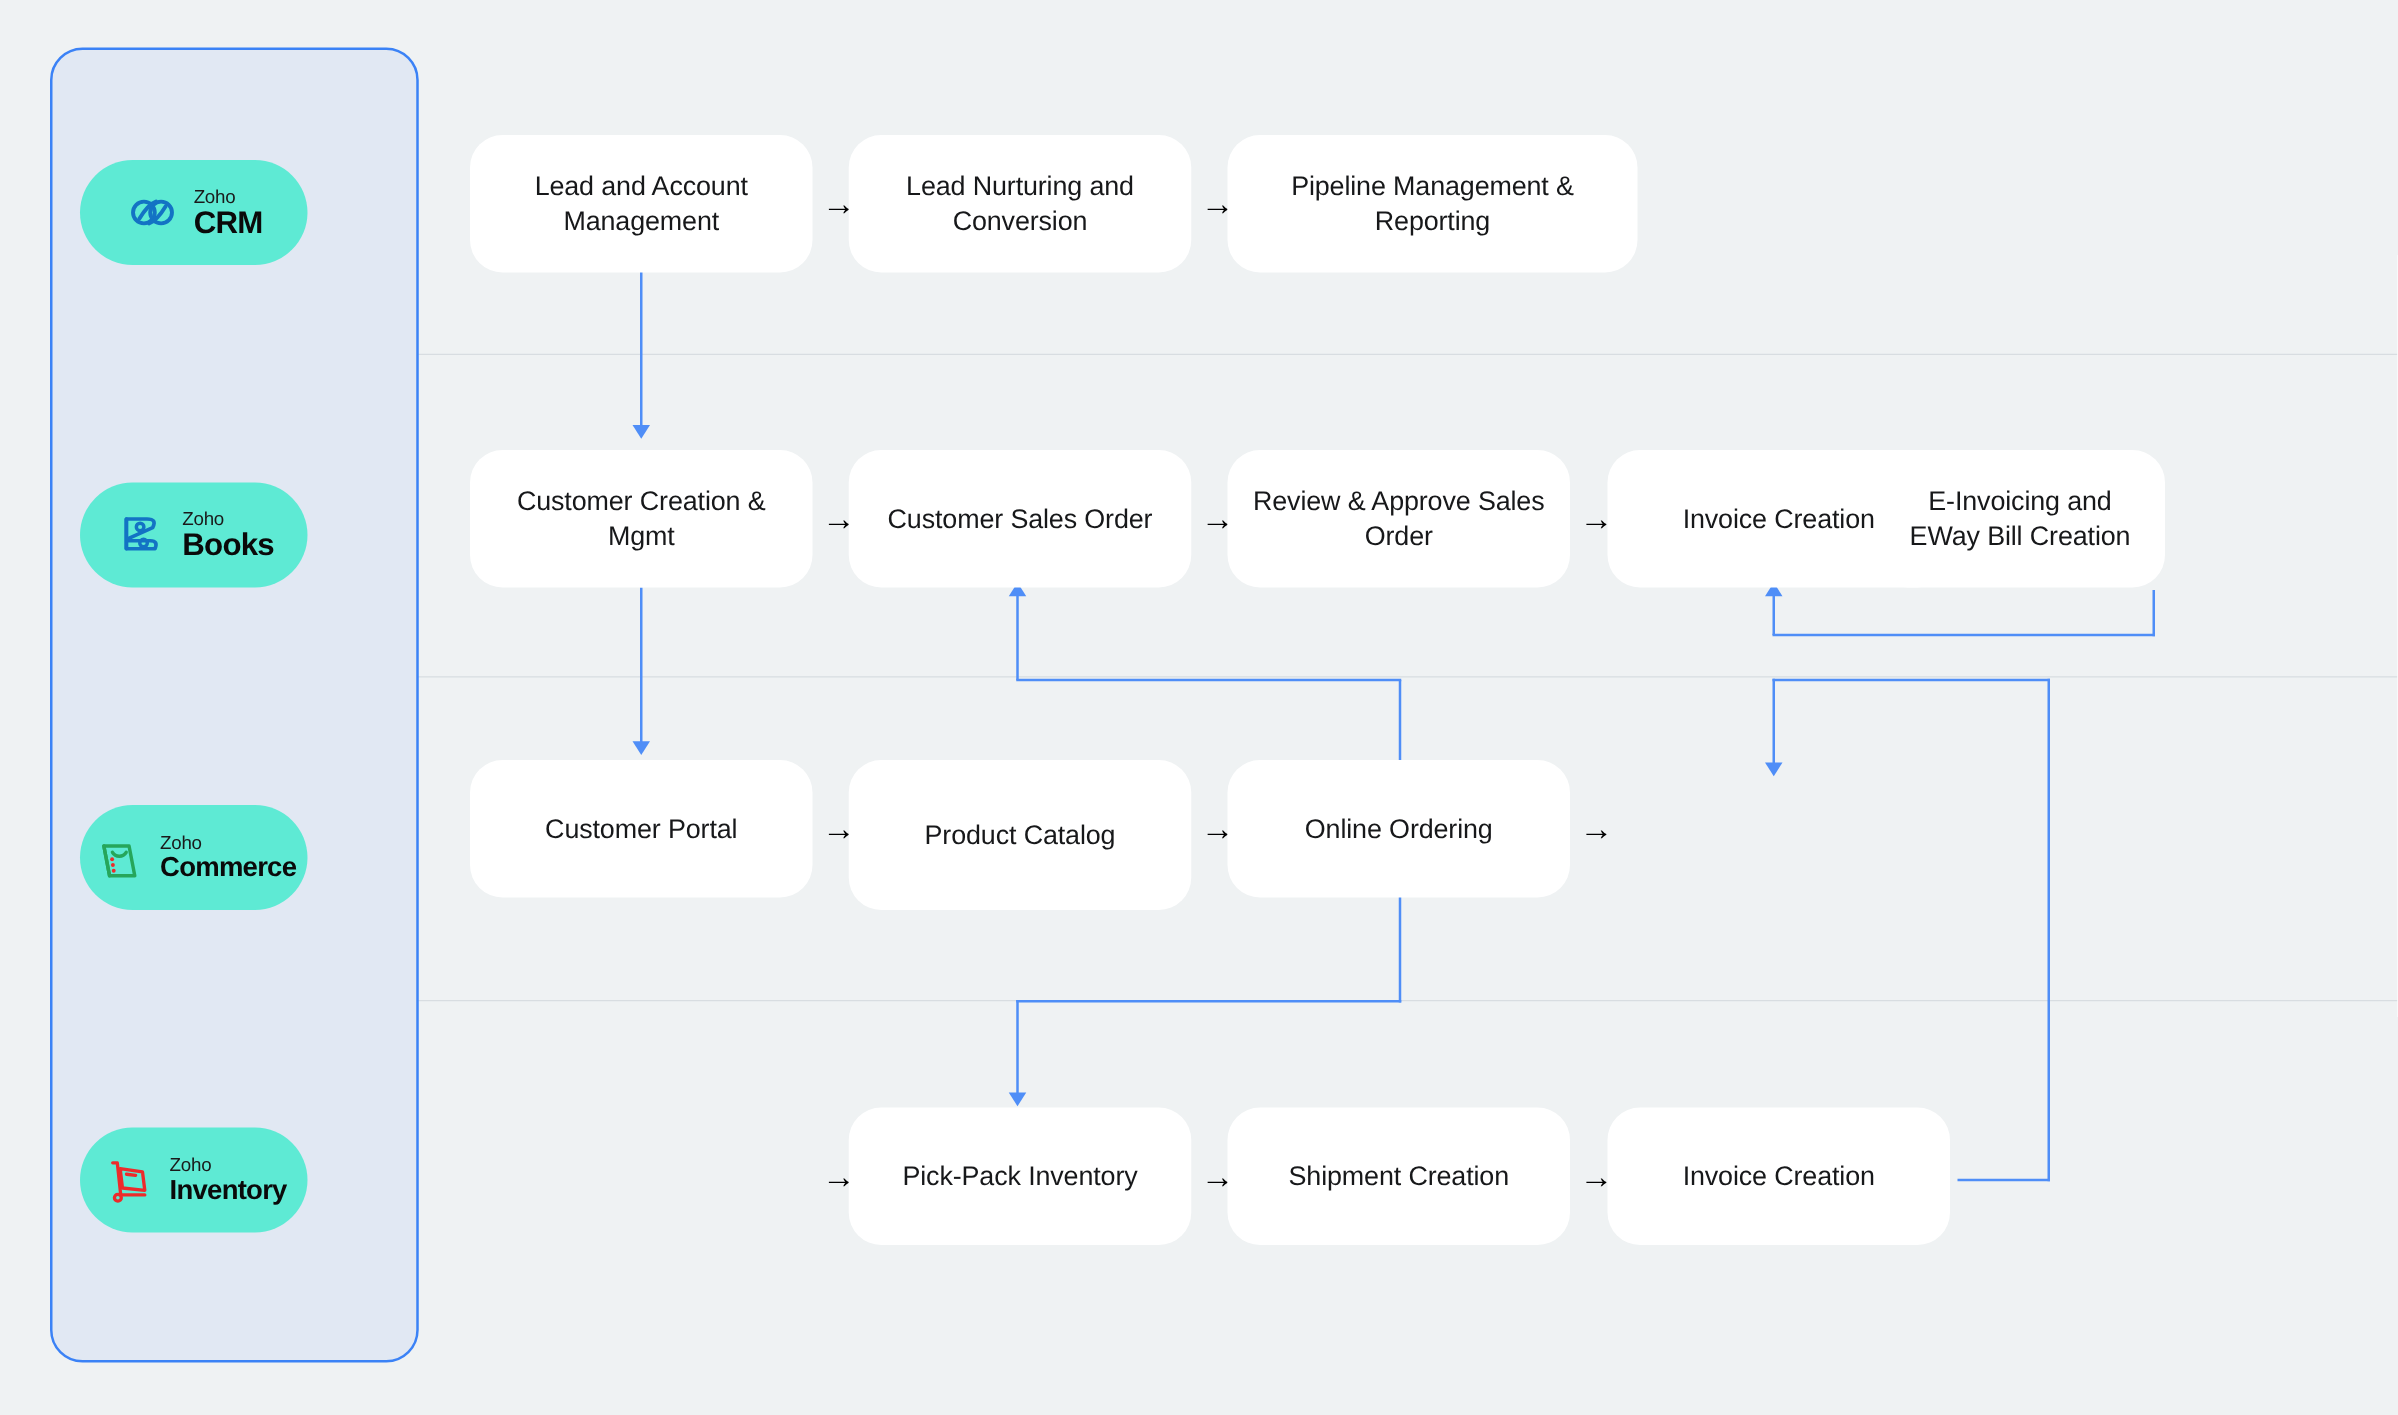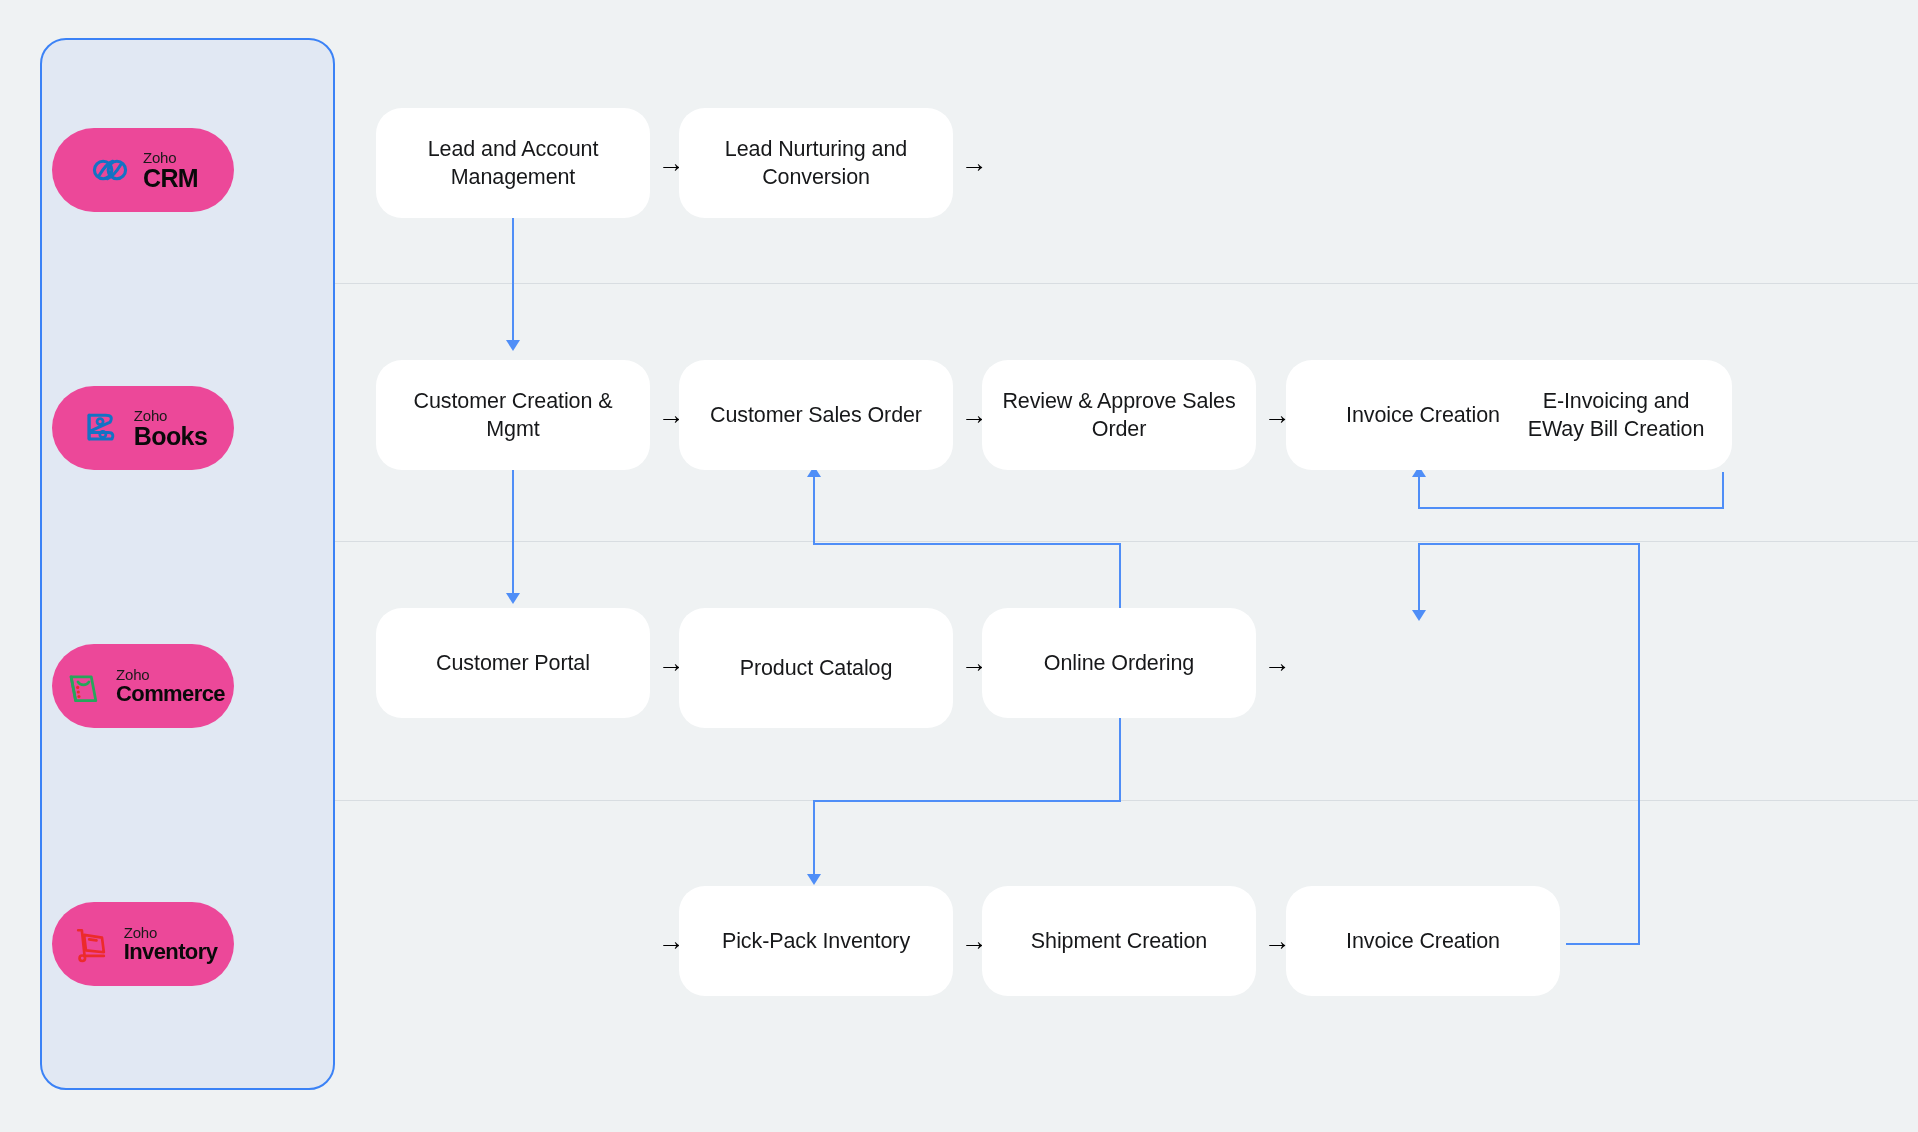--- a/index.html
+++ b/index.html
@@ -33,24 +33,24 @@
     width: 295px;
     height: 1052px;
     background: #e1e8f3;
     border: 2px solid #3b82f6;
     border-radius: 26px;
     box-sizing: border-box;
   }
 
   .logo-pill {
     position: absolute;
-    left: 52px;
+    left: 64px;
     width: 182px;
     height: 84px;
-    background: #ec4899;
+    background: #5eead4;
     border-radius: 42px;
     display: flex;
     align-items: center;
     justify-content: center;
     gap: 11px;
   }
   .logo-mark {
     width: 44px;
     height: 44px;
     flex: 0 0 auto;
@@ -225,20 +225,21 @@
   <div class="conn h" style="left:1566px; top:943px; width:74px"></div>
   <div class="conn v" style="left:1638px; top:543px; height:402px"></div>
   <div class="conn h" style="left:1418px; top:543px; width:222px"></div>
   <div class="conn v" style="left:1418px; top:543px; height:72px"></div>
   <div class="arrowhead down" style="left:1412px; top:610px"></div>
 
   <div class="node" style="left:376px;  top:108px; width:274px; height:110px">Lead and Account Management</div>
   <div class="seq-arrow" style="left:654px; top:148px">→</div>
   <div class="node" style="left:679px;  top:108px; width:274px; height:110px">Lead Nurturing and Conversion</div>
   <div class="seq-arrow" style="left:957px; top:148px">→</div>
+  <div class="node" style="left:982px;  top:108px; width:328px; height:110px">Pipeline Management &amp; Reporting</div>
 
   <div class="node" style="left:376px;  top:360px; width:274px; height:110px">Customer Creation &amp; Mgmt</div>
   <div class="seq-arrow" style="left:654px; top:400px">→</div>
   <div class="node" style="left:679px;  top:360px; width:274px; height:110px">Customer Sales Order</div>
   <div class="seq-arrow" style="left:957px; top:400px">→</div>
   <div class="node" style="left:982px;  top:360px; width:274px; height:110px">Review &amp; Approve Sales Order</div>
   <div class="seq-arrow" style="left:1260px; top:400px">→</div>
   <div class="node" style="left:1286px; top:360px; width:274px; height:110px">Invoice Creation</div>
   <div class="seq-arrow" style="left:1564px; top:400px">→</div>
   <div class="node" style="left:1500px; top:360px; width:232px; height:110px">E-Invoicing and EWay Bill Creation</div>

